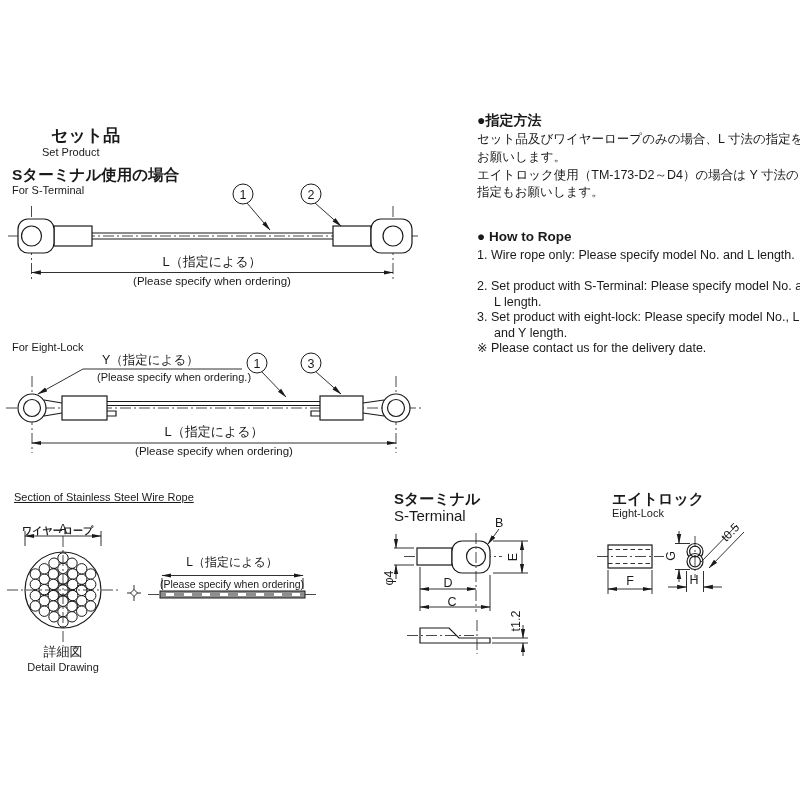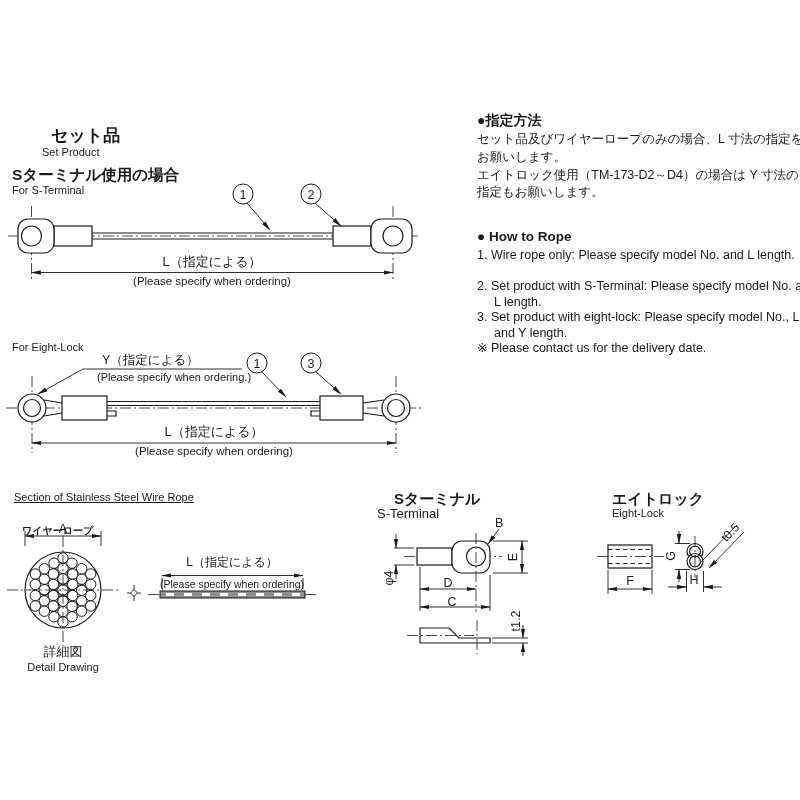--- a/index.html
+++ b/index.html
@@ -188,21 +188,21 @@
 
 <div class="t b" style="left:22px;top:490px;font-size:10px;margin-top:35px;">ワイヤーロープ</div>
 <div class="t" style="left:14px;top:491px;font-size:11px;text-decoration:underline;">Section of Stainless Steel Wire Rope</div>
 <div class="t cx" style="left:63px;top:522px;">A</div>
 <div class="t cx" style="left:63px;top:645px;font-size:13px;">詳細図</div>
 <div class="t cx" style="left:63px;top:661px;font-size:11px;">Detail Drawing</div>
 <div class="t cx" style="left:232px;top:556px;font-size:12px;">L（指定による）</div>
 <div class="t cx" style="left:232px;top:577.5px;font-size:10.5px;">(Please specify when ordering)</div>
 
 <div class="t b" style="left:394px;top:490px;font-size:15px;">Sターミナル</div>
-<div class="t" style="left:377px;top:507px;font-size:13px;">S-Terminal</div>
+<div class="t" style="left:394px;top:507px;font-size:15px;">S-Terminal</div>
 <div class="t" style="left:495px;top:516px;">B</div>
 <div class="t rot" style="left:512.5px;top:557px;">E</div>
 <div class="t rot" style="left:389px;top:578px;">φ4</div>
 <div class="t cx" style="left:448px;top:576px;">D</div>
 <div class="t cx" style="left:452px;top:595px;">C</div>
 <div class="t rot" style="left:516px;top:621px;">t1.2</div>
 
 <div class="t b" style="left:612px;top:490px;font-size:15px;">エイトロック</div>
 <div class="t" style="left:612px;top:507px;font-size:11px;">Eight-Lock</div>
 <div class="t cx" style="left:630px;top:574px;">F</div>

